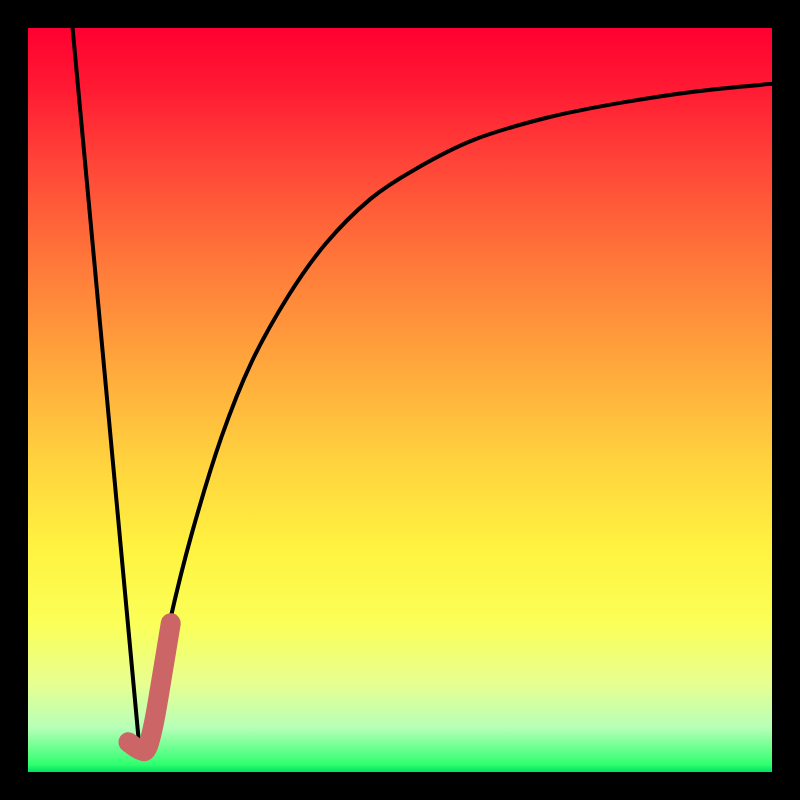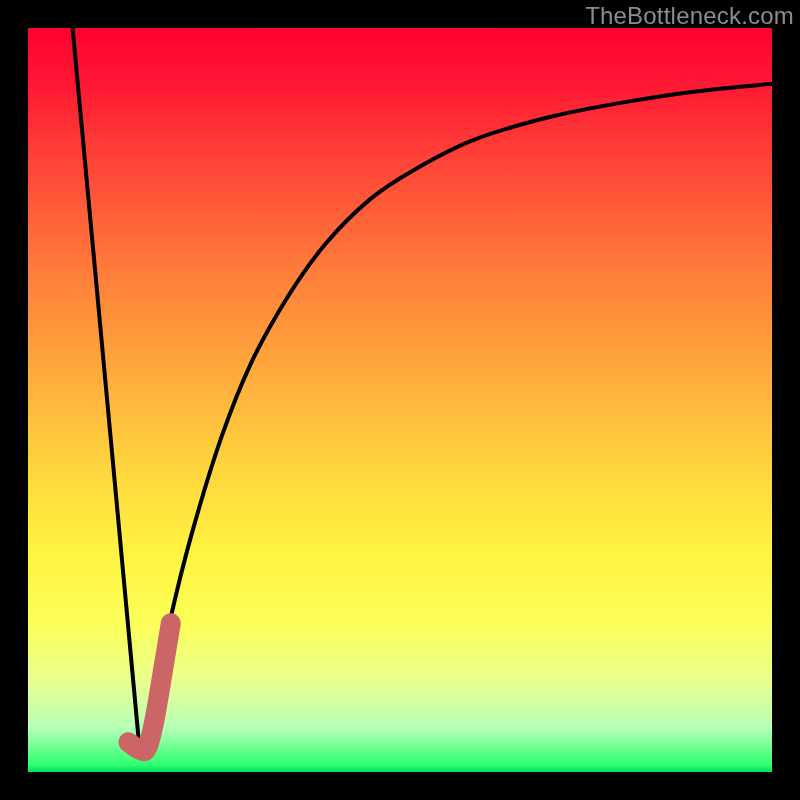--- a/index.html
+++ b/index.html
@@ -73,14 +73,13 @@
       <g id="svg-curves">
           <path d="M44.6 0.0 L111.6 721.7" fill="none" stroke="#000000" stroke-width="4" stroke-linecap="round" stroke-linejoin="round"></path>
           <path d="M 111.6 721.7 C 114.1 713.0, 121.5 690.7, 126.5 669.6 C 131.4 648.5, 135.2 622.5, 141.4 595.2 C 147.6 567.9, 155.0 536.9, 163.7 505.9 C 172.4 474.9, 183.5 437.7, 193.4 409.2 C 203.4 380.7, 212.0 358.4, 223.2 334.8 C 234.4 311.2, 248.0 287.7, 260.4 267.8 C 272.8 248.0, 284.0 231.9, 297.6 215.8 C 311.2 199.6, 327.4 183.5, 342.2 171.1 C 357.1 158.7, 369.5 151.3, 386.9 141.4 C 404.2 131.4, 424.1 120.3, 446.4 111.6 C 468.7 102.9, 496.0 95.5, 520.8 89.3 C 545.6 83.1, 570.4 78.7, 595.2 74.4 C 620.0 70.1, 644.8 66.3, 669.6 63.2 C 694.4 60.1, 731.6 57.0, 744.0 55.8" fill="none" stroke="#000000" stroke-width="4" stroke-linecap="round" stroke-linejoin="round"></path>
         </g>
       <g id="svg-highlight">
           <path d="M 100.4 714.2 C 102.3 715.5, 108.5 720.7, 111.6 721.7 C 114.7 722.7, 116.6 725.2, 119.0 720.2 C 121.5 715.2, 123.8 705.3, 126.5 691.9 C 129.2 678.5, 132.7 656.0, 135.4 639.8 C 138.1 623.7, 141.6 602.6, 142.8 595.2" fill="none" stroke="#cc6666" stroke-width="20" stroke-linecap="round" stroke-linejoin="round"></path>
         </g>
     </svg>
   </div>
 
-  <div class="watermark">TheBottleneck.com</div>
 </div>
 
 </body></html>

